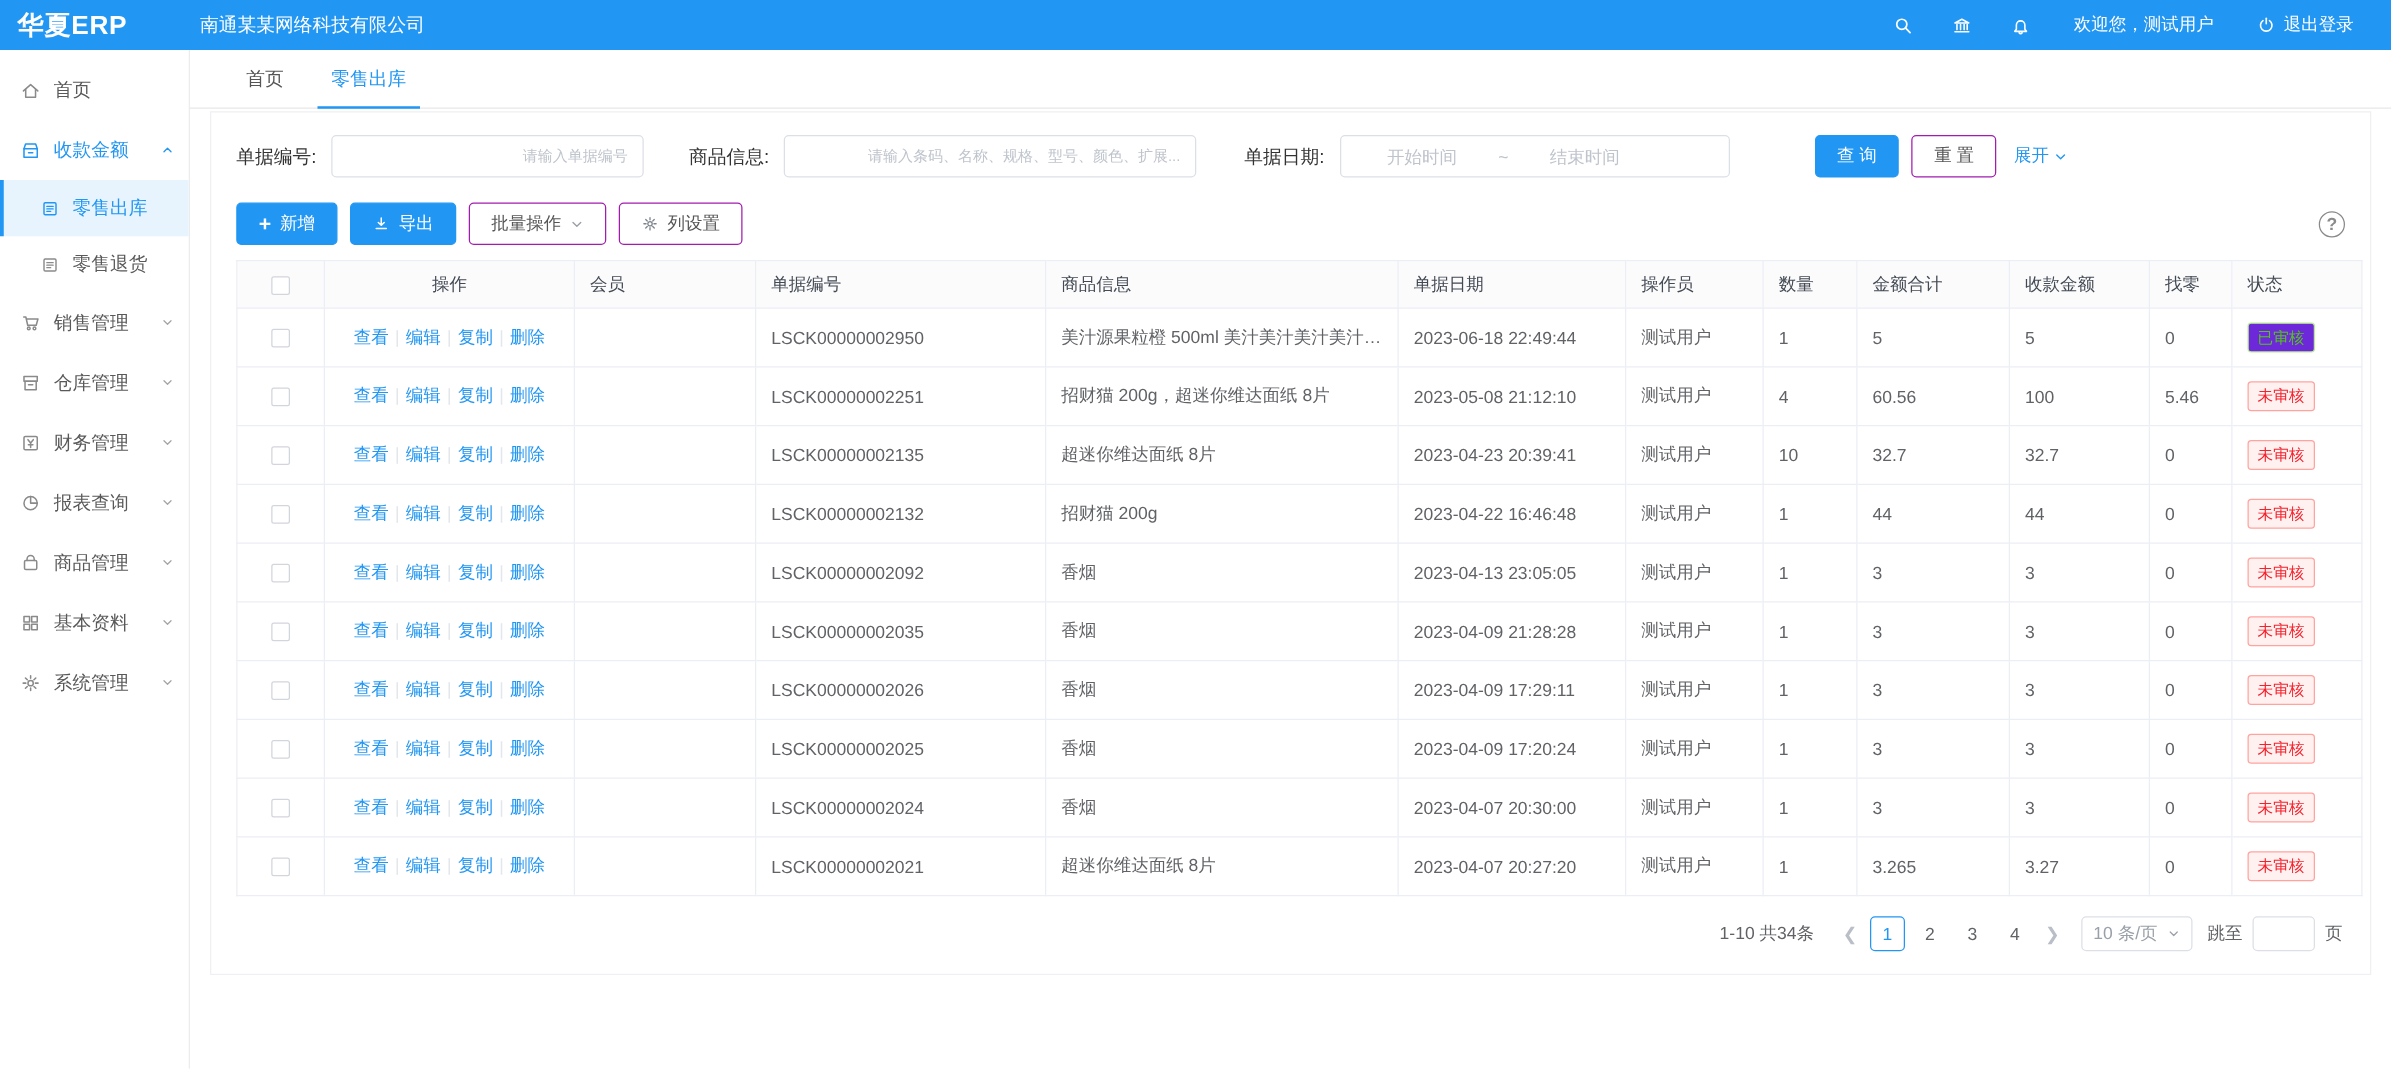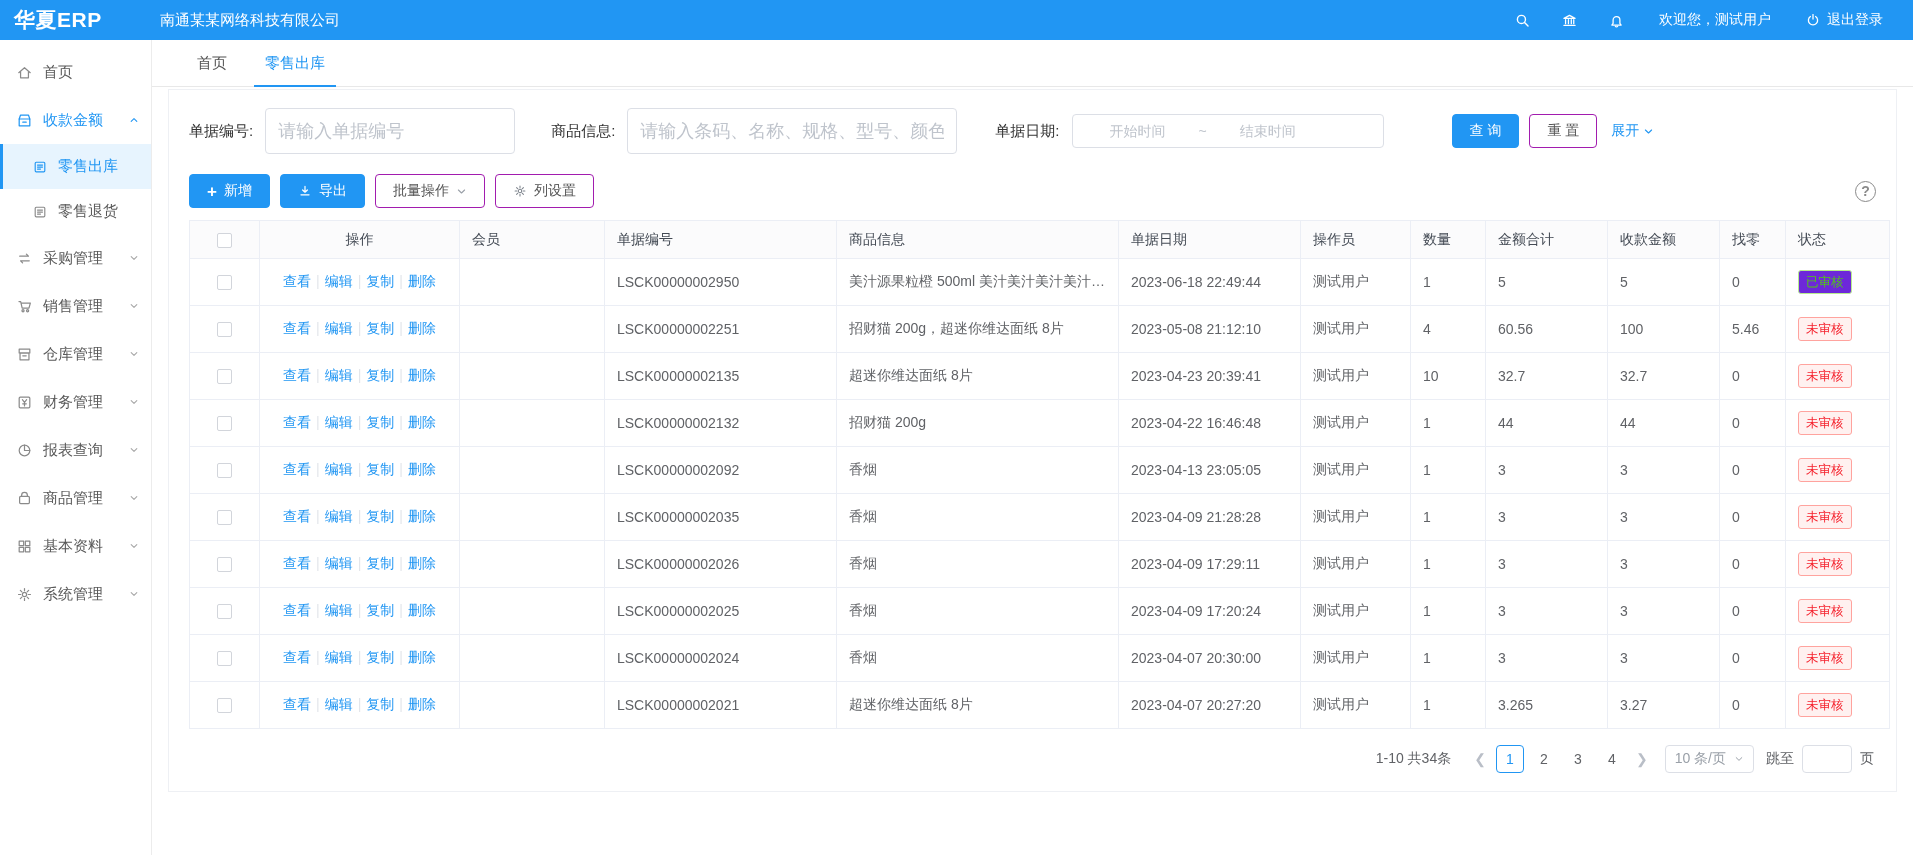--- a/index.html
+++ b/index.html
@@ -39,21 +39,21 @@
   .tabbar { height:47px; flex-shrink:0; border-bottom:1px solid #e8e8e8; display:flex; padding-left:26px; background:#fff; }
   .tab { padding:0 19px; display:flex; align-items:center; font-size:15px; color:#555; position:relative; cursor:pointer; }
   .tab.active { color:#2196f3; }
   .tab.active::after { content:""; position:absolute; left:8px; right:8px; bottom:-1px; height:2px; background:#2196f3; }
 
   
   .card { margin:2px 16px 0; border:1px solid #eef0f4; background:#fff; padding:14px 20px 8px; }
 
   .filter-row { display:flex; align-items:center; margin:4px 0 20px; }
   .f-label { font-size:15px; color:#333; margin-right:12px; white-space:nowrap; }
-  .f-input { height:46px; border:1px solid #dcdfe6; border-radius:4px; font-size:18px; padding:0 12px; color:#333; outline:none; }
+  .f-input { height:34px; border:1px solid #dcdfe6; border-radius:4px; font-size:12px; padding:0 12px; color:#333; outline:none;text-align:right; }
   .f-input::placeholder { color:#bfc4cc; }
   .f-number { width:250px; margin-right:36px; }
   .f-product { width:330px; margin-right:38px; }
   .date-group { width:312px; height:34px; border:1px solid #dcdfe6; border-radius:4px; display:flex; align-items:center; padding:0 10px; margin-right:30px; }
   .date-group input { border:none; outline:none; width:110px; font-size:14px; text-align:center; color:#333; background:transparent; }
   .date-group input::placeholder { color:#bfc4cc; }
   .date-tilde { color:#bfc4cc; padding:0 6px; }
   .btn { height:34px; border-radius:4px; font-size:14px; padding:0 17px; cursor:pointer; display:inline-flex; align-items:center; gap:7px; font-family:inherit; }
   .btn-primary { background:#2196f3; border:1px solid #2196f3; color:#fff; }
   .btn-default { background:#fff; border:1px solid #a21caf; color:#555; }
@@ -162,34 +162,20 @@
         <span>零售出库</span>
       </div>
       <div class="submenu-item">
         <span class="mi-icon">
           <svg width="16" height="16" viewBox="0 0 16 16" fill="none" stroke="currentColor" stroke-width="1.15" stroke-linecap="round" stroke-linejoin="round">
             <rect x="3.2" y="3.2" width="9.6" height="9.6" rx="1"></rect>
             <path d="M5.5 6.1h5M5.5 8.1h5M5.5 10.1h3"></path>
           </svg>
         </span>
         <span>零售退货</span>
-      </div>
-      <div class="menu-item">
-        <span class="mi-icon">
-          <svg width="17" height="17" viewBox="0 0 16 16" fill="none" stroke="currentColor" stroke-width="1.15" stroke-linecap="round" stroke-linejoin="round">
-            <path d="M3.5 5.8h8.2L9.8 3.9"></path>
-            <path d="M12.5 10.2H4.3l1.9 1.9"></path>
-          </svg>
-        </span>
-        <span>采购管理</span>
-        <span class="chev">
-          <svg width="10" height="10" viewBox="0 0 16 16" fill="none" stroke="currentColor" stroke-width="1.7" stroke-linecap="round" stroke-linejoin="round">
-            <path d="M3.5 5.8 8 10.2l4.5-4.4"></path>
-          </svg>
-        </span>
       </div>
       <div class="menu-item">
         <span class="mi-icon">
           <svg width="17" height="17" viewBox="0 0 16 16" fill="none" stroke="currentColor" stroke-width="1.15" stroke-linecap="round" stroke-linejoin="round">
             <path d="M2.8 3.4h1.6l1.4 6.2h6.4l1.3-4.7H5"></path>
             <circle cx="6.6" cy="12" r="1"></circle>
             <circle cx="10.9" cy="12" r="1"></circle>
           </svg>
         </span>
         <span>销售管理</span>

